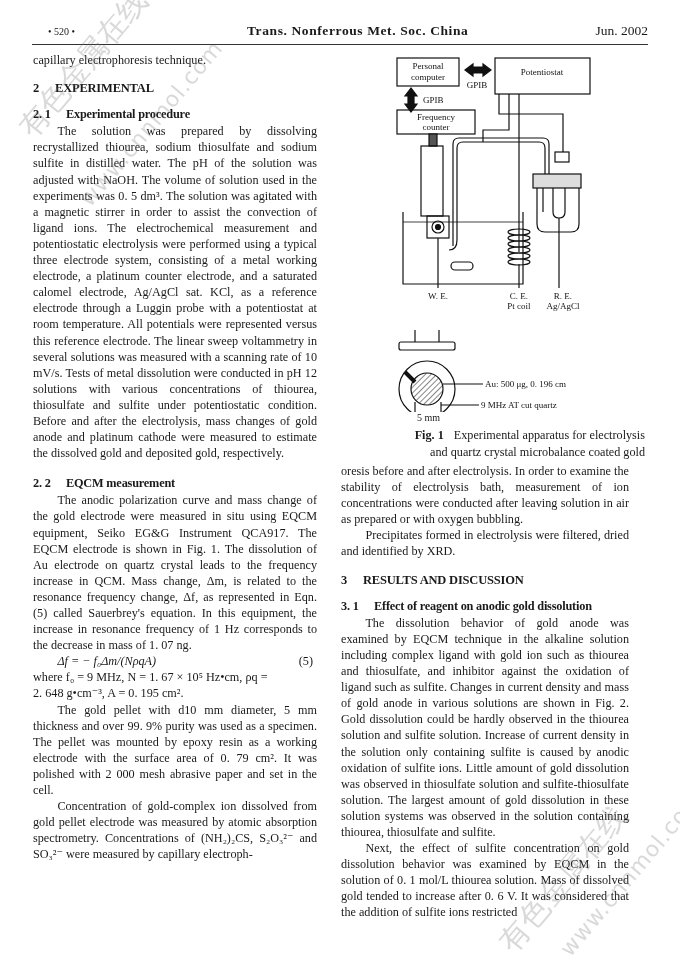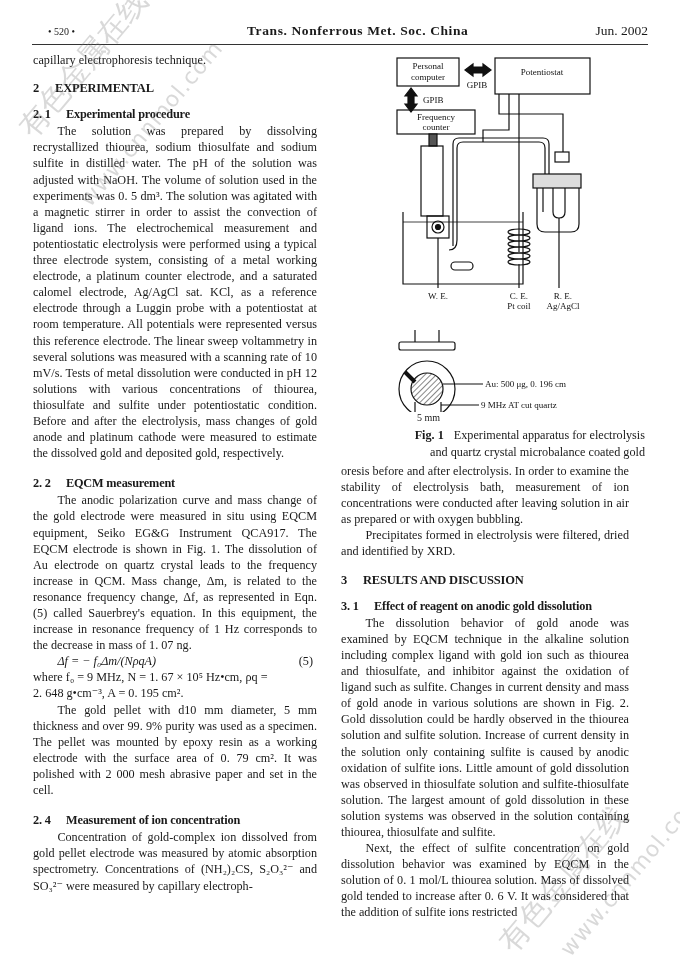--- a/index.html
+++ b/index.html
@@ -74,23 +74,20 @@
   <p class="indent">The anodic polarization curve and mass change of the gold electrode were measured in situ using EQCM equipment, Seiko EG&amp;G Instrument QCA917. The EQCM electrode is shown in Fig. 1. The dissolution of Au electrode on quartz crystal leads to the frequency increase in QCM. Mass change, Δm, is related to the resonance frequency change, Δf, as represented in Eqn. (5) called Sauerbrey's equation. In this equipment, the increase in resonance frequency of 1 Hz corresponds to the decrease in mass of 1. 07 ng.</p>
   <p class="eq">
     <span>Δf = − f₀Δm/(NρqA)</span>
     <span class="eqno">(5)</span>
   </p>
   <p>where f₀ = 9 MHz, N = 1. 67 × 10⁵ Hz•cm, ρq =</p>
   <p>2. 648 g•cm⁻³, A = 0. 195 cm².</p>
 
   <p class="indent">The gold pellet with d10 mm diameter, 5 mm thickness and over 99. 9% purity was used as a specimen. The pellet was mounted by epoxy resin as a working electrode with the surface area of 0. 79 cm². It was polished with 2 000 mesh abrasive paper and set in the cell.</p>
 
-  <h3 class="sub" style="margin-top:14px">
-    <span class="num">2. 4</span><span>Measurement of ion concentration</span>
-  </h3>
   <p class="indent">Concentration of gold-complex ion dissolved from gold pellet electrode was measured by atomic absorption spectrometry. Concentrations of (NH₂)₂CS, S₂O₃²⁻ and SO₃²⁻ were measured by capillary electroph-</p>
 </div>
 
 <div class="figure">
   <svg width="250" height="360" viewBox="0 0 250 360" xmlns="http://www.w3.org/2000/svg" font-family="Liberation Serif, serif" font-size="9" fill="none" stroke="#111" stroke-width="1.2">
 
     <rect x="12" y="6" width="62" height="28"></rect>
     <text x="43" y="17" text-anchor="middle" fill="#111" stroke="none">Personal</text>
     <text x="43" y="28" text-anchor="middle" fill="#111" stroke="none">computer</text>
 

